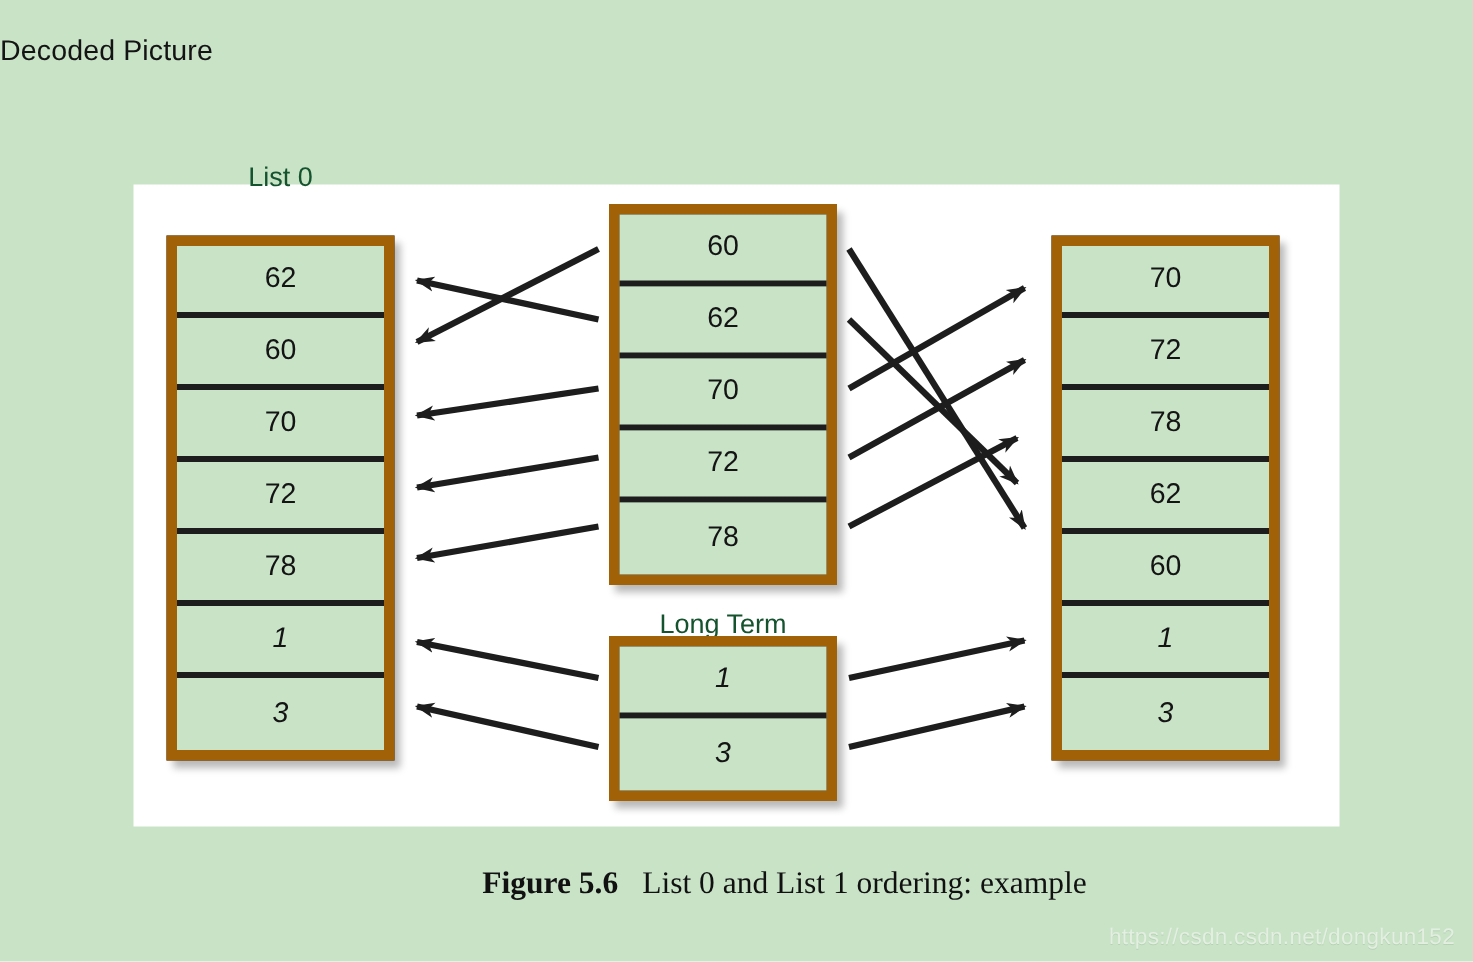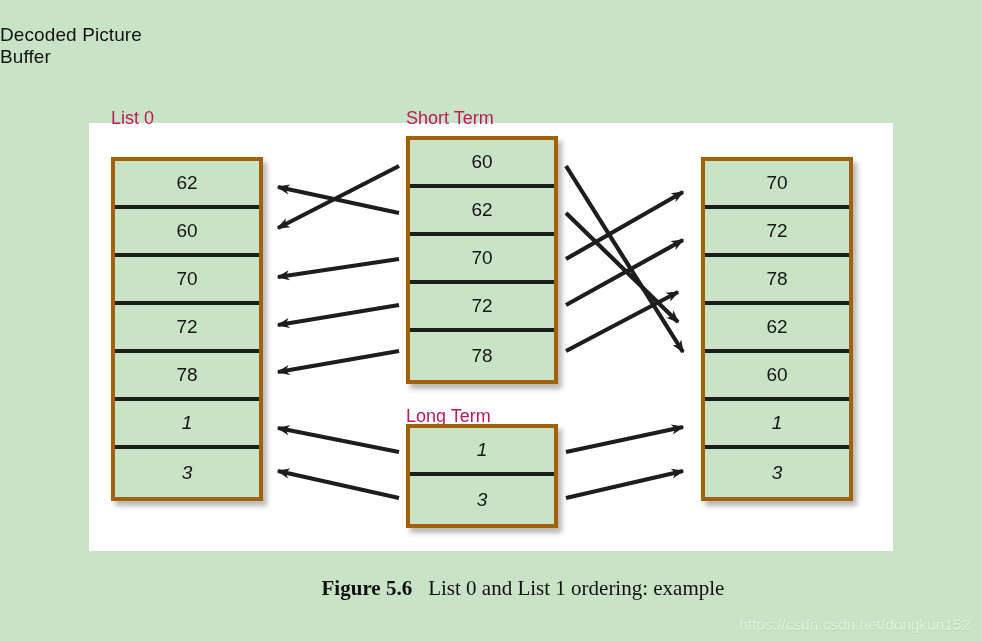--- a/index.html
+++ b/index.html
@@ -36,32 +36,33 @@
     position: absolute;
     left: 89px;
     top: 123px;
     width: 804px;
     height: 428px;
     background: #ffffff;
   }
   .col-label {
     position: absolute;
     font-size: 18px;
-    color: #be185d;
+    color: #14532d;
+    text-align: center;
     white-space: nowrap;
   }
   #label-list0  { left: 111px; top: 108px; width: 152px; }
   #label-short  { left: 406px; top: 108px; width: 152px; }
   #label-list1  { left: 701px; top: 108px; width: 152px; }
   #label-long   { left: 406px; top: 406px; width: 152px; }
 
   .stack {
     position: absolute;
     box-sizing: border-box;
-    border: 4px solid #a16207;
+    border: 7px solid #a16207;
     background: #1d1d1d;
     box-shadow: 4px 5px 5px rgba(0,0,0,.28);
   }
   .cell {
     box-sizing: border-box;
     background: #c9e3c7;
     border-bottom: 4px solid #1d1d1d;
     height: 48px;
     display: flex;
     align-items: center;
@@ -109,27 +110,25 @@
     text-shadow: 0 1px 0 rgba(170,195,168,.55);
   }
 </style>
 </head>
 <body>
 
 <div id="figure-root">
 
   <div class="dpb-title">
     <div>Decoded Picture</div>
-    <div>Buffer</div>
   </div>
 
   <div class="white-panel"></div>
 
   <div class="col-label" id="label-list0">List 0</div>
-  <div class="col-label" id="label-short">Short Term</div>
   <div class="col-label" id="label-long">Long Term</div>
 
   <div class="stack" id="stack-list0">
     <div class="cell">62</div>
     <div class="cell">60</div>
     <div class="cell">70</div>
     <div class="cell">72</div>
     <div class="cell">78</div>
     <div class="cell italic">1</div>
     <div class="cell italic">3</div>

